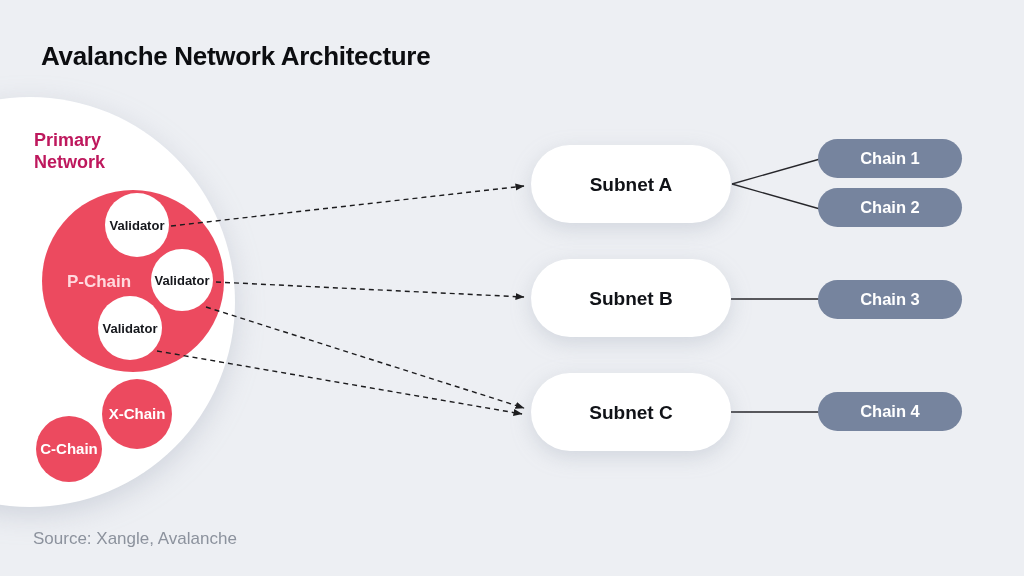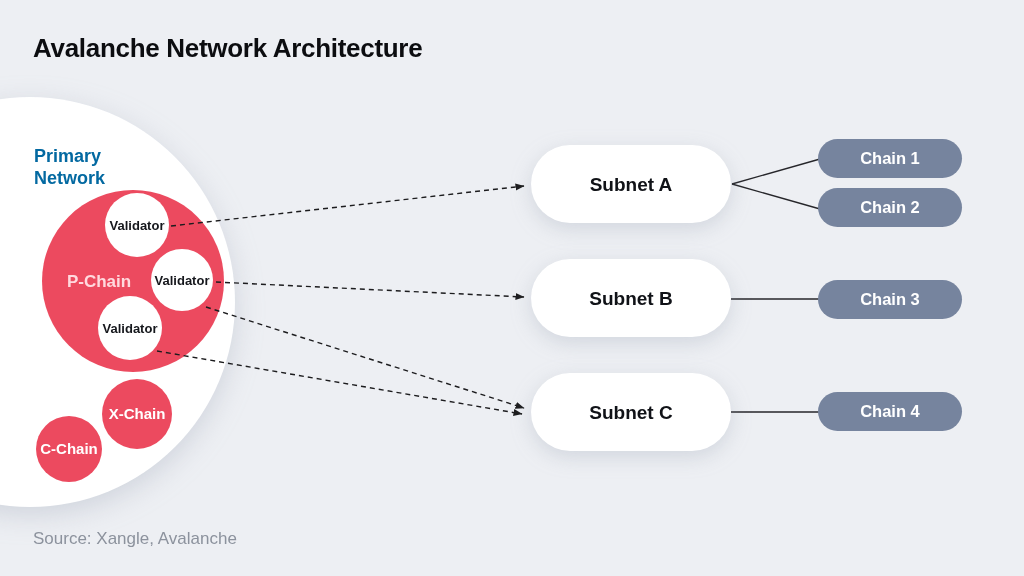--- a/index.html
+++ b/index.html
@@ -11,35 +11,35 @@
     position: relative;
     width: 1024px;
     height: 576px;
     background: #EDEFF3;
     overflow: hidden;
   }
   .page-title {
     position: absolute;
     left: 33px;
     top: 33px;
-    margin: 0;
+    margin: 8px;
     font-size: 26px;
     font-weight: 800;
     letter-spacing: -0.3px;
     color: #0C0D10;
   }
   .primary-network-label {
     position: absolute;
     left: 34px;
-    top: 146px;
+    top: 130px;
     width: 110px;
     font-size: 18px;
     font-weight: 700;
     line-height: 1.22;
-    color: #0369a1;
+    color: #be185d;
   }
   .source-note {
     position: absolute;
     left: 33px;
     top: 529px;
     font-size: 17px;
     color: #8C929D;
   }
   svg.diagram {
     position: absolute;

